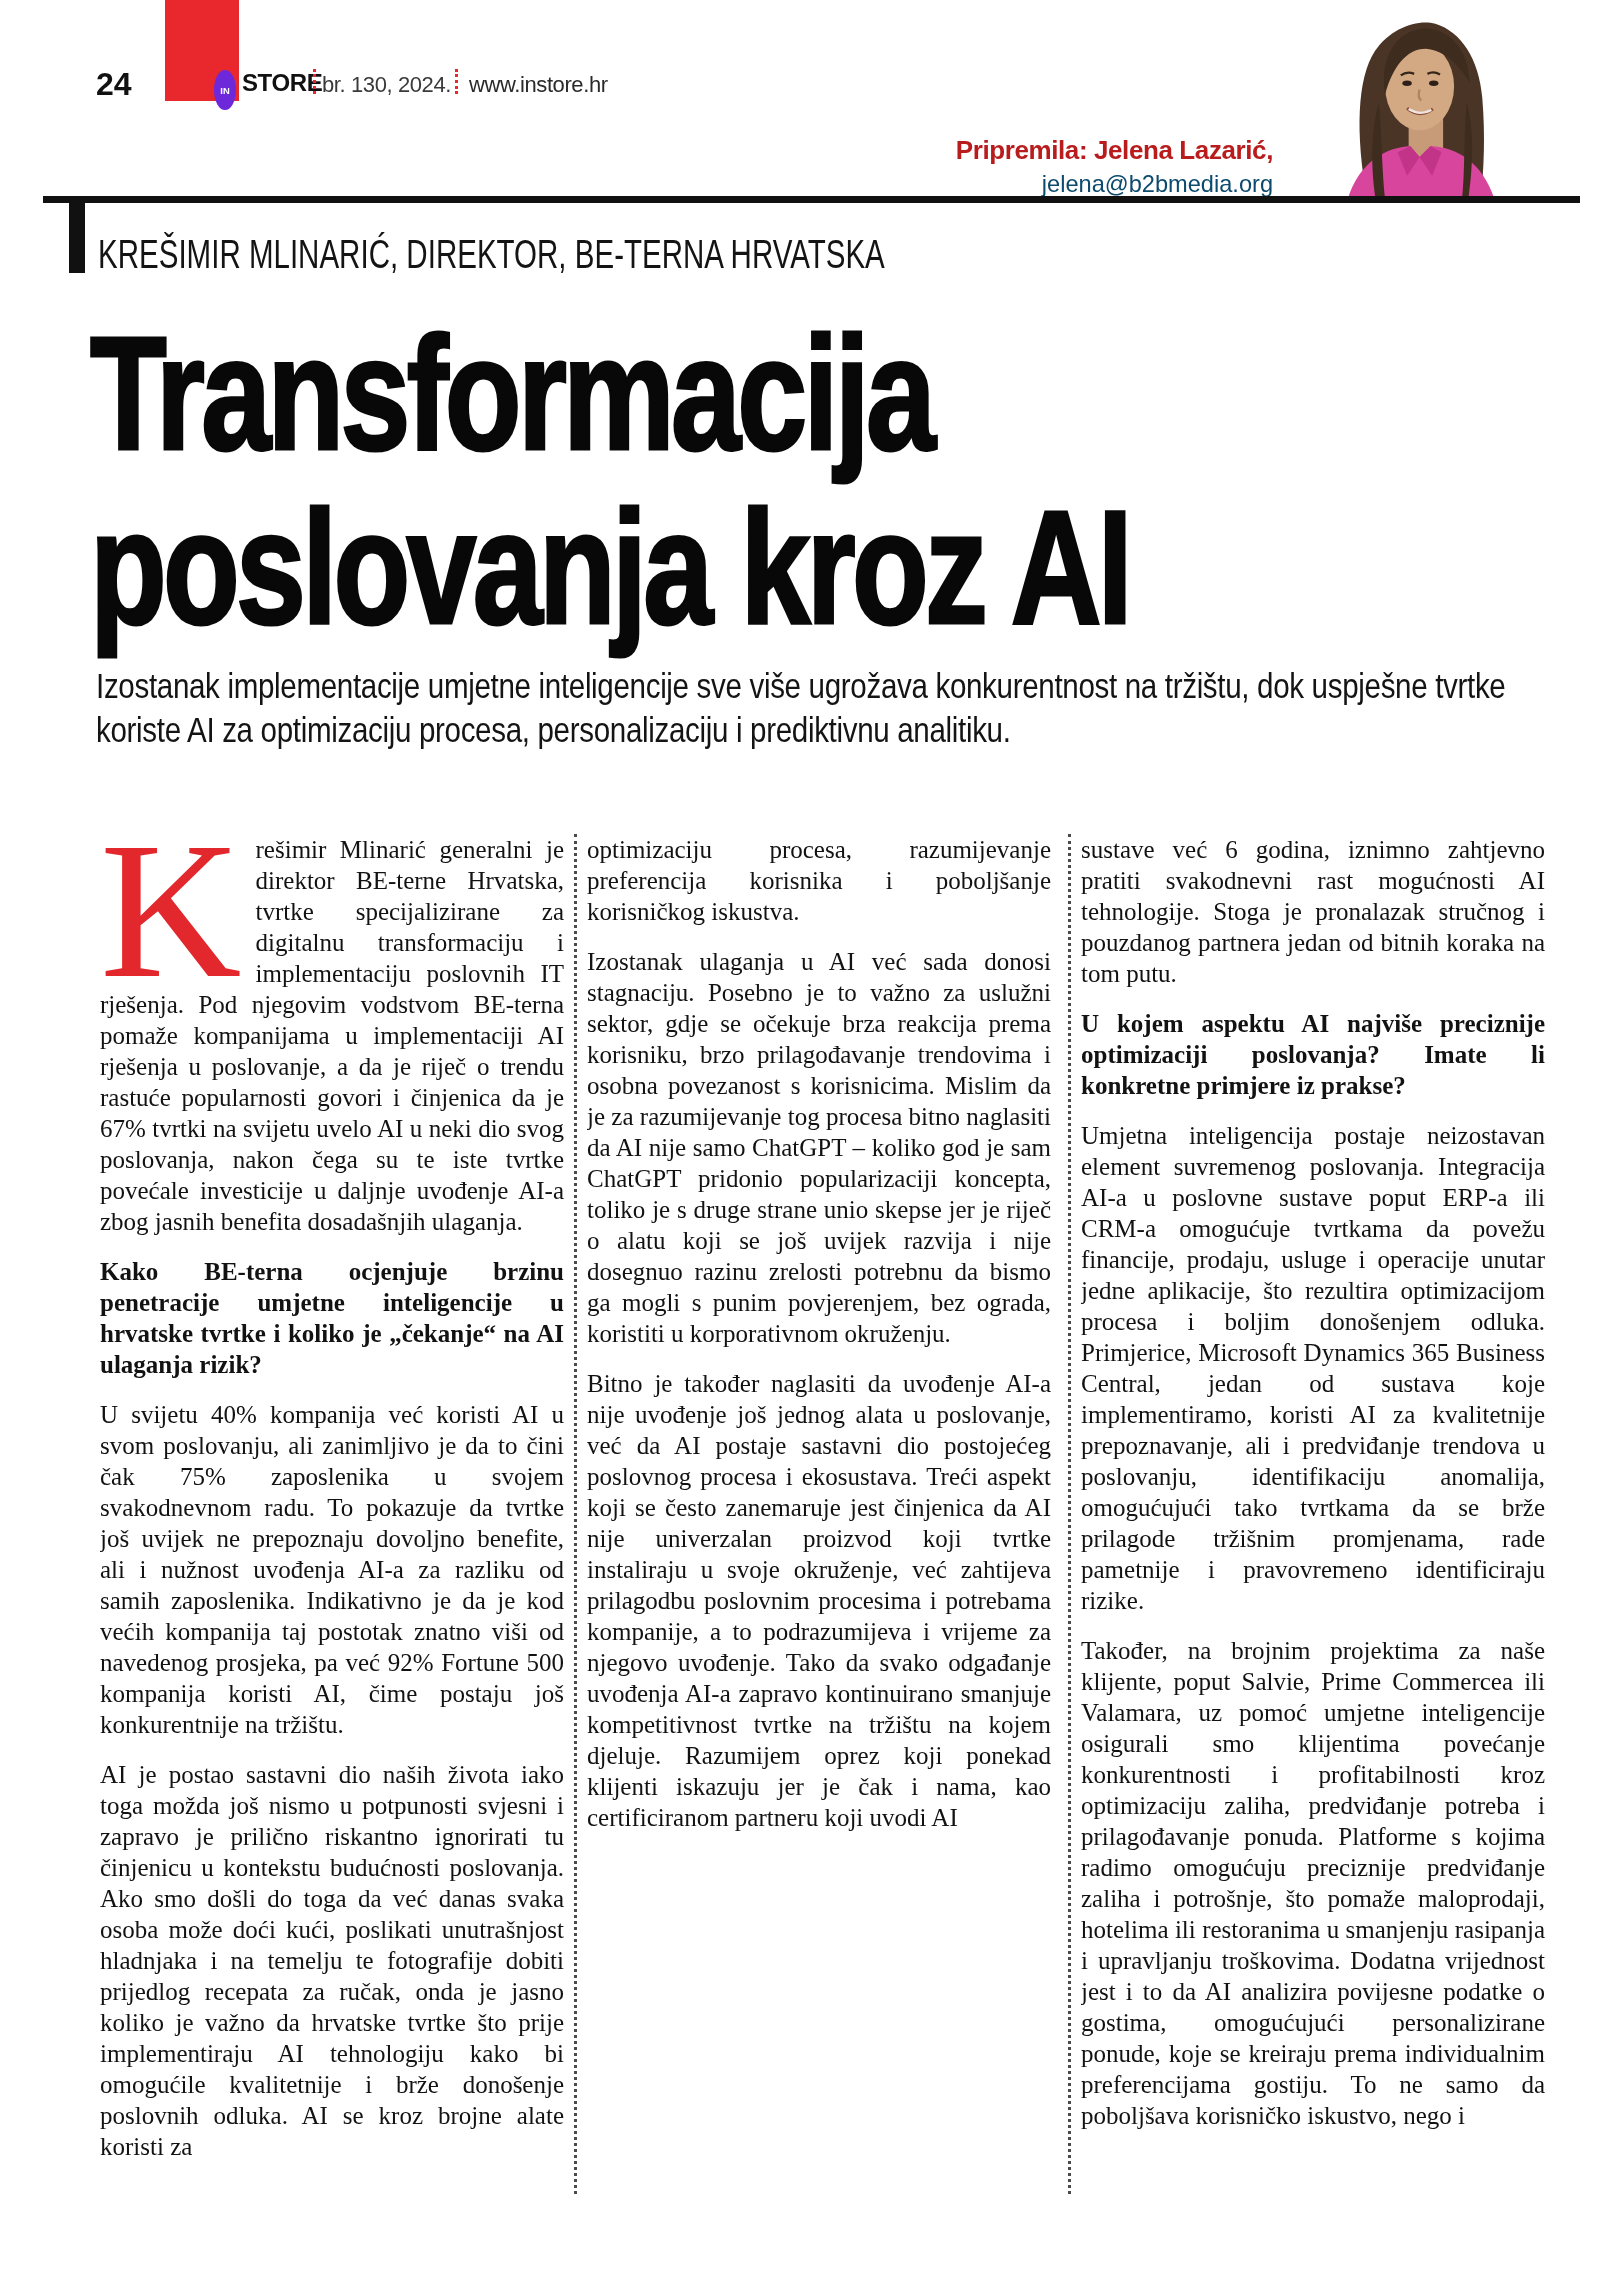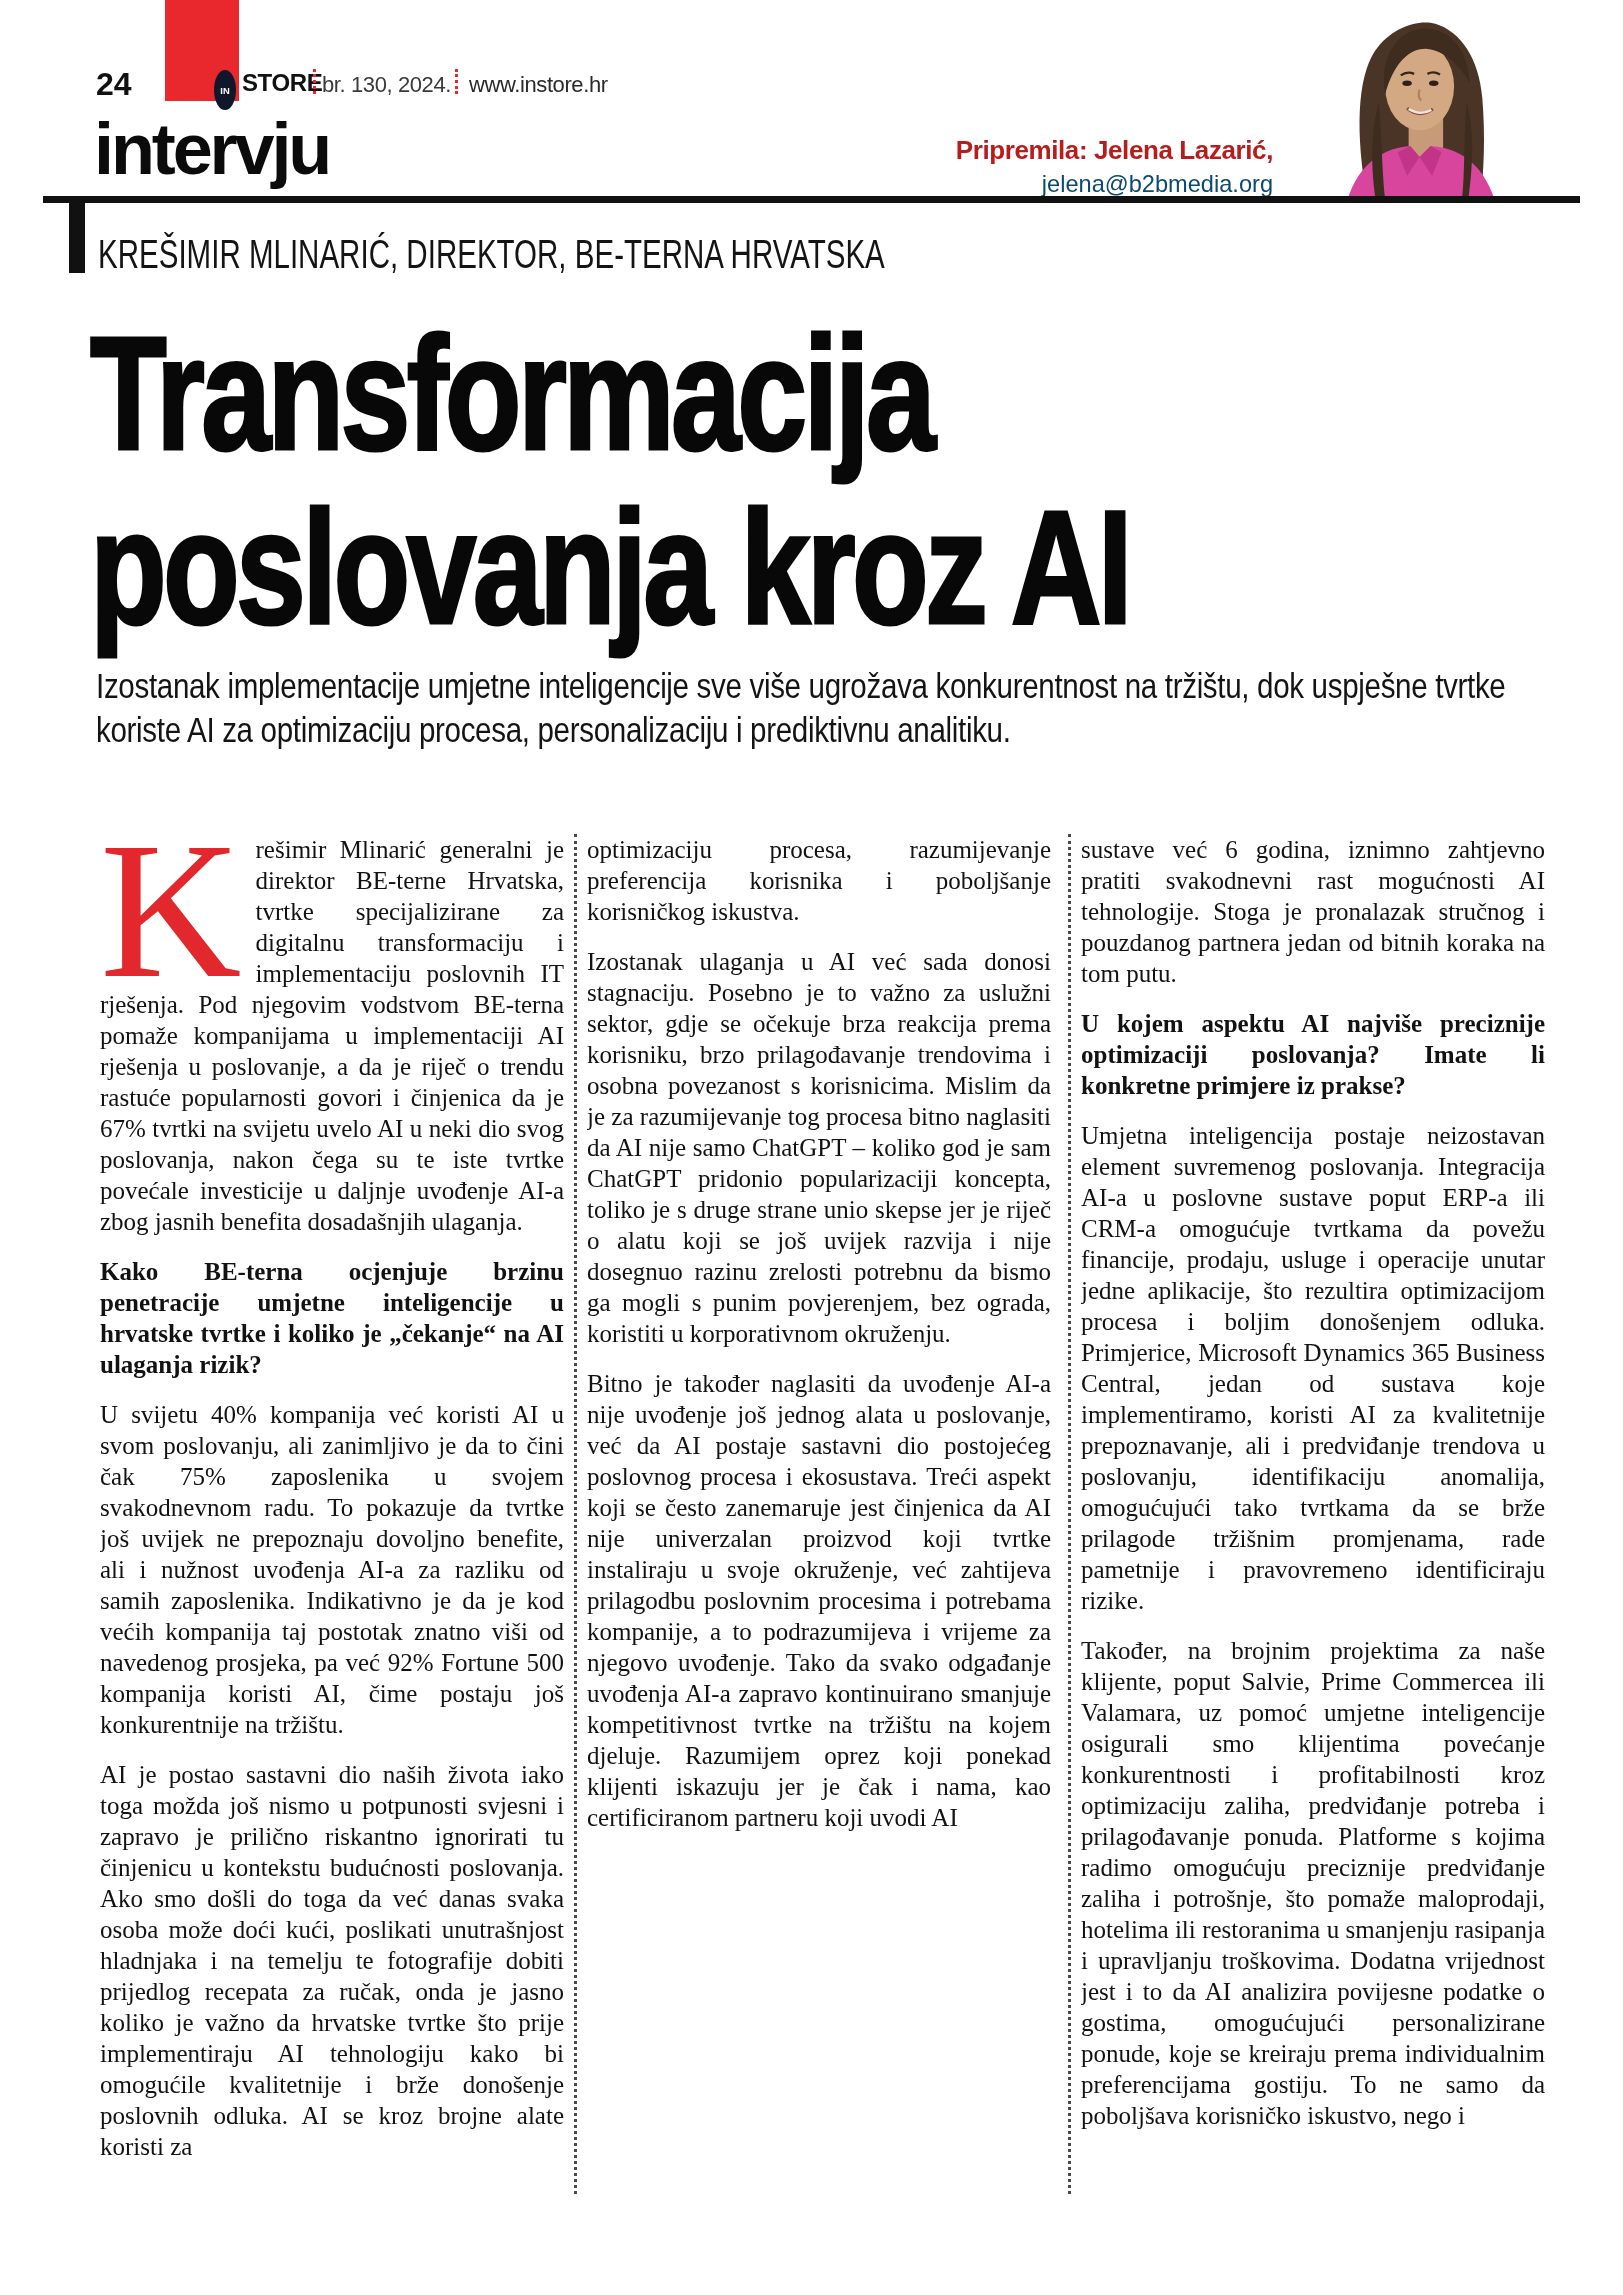--- a/index.html
+++ b/index.html
@@ -4,21 +4,21 @@
 <style>
   html,body{margin:0;padding:0;background:#fff;}
   .page{position:relative;width:1623px;height:2295px;background:#ffffff;overflow:hidden;
         font-family:"Liberation Serif",serif;color:#121212;}
 
   
   .pageno{position:absolute;left:96px;top:66px;font-family:"Liberation Sans",sans-serif;
           font-weight:700;font-size:32px;color:#111;}
   .redbar{position:absolute;left:165px;top:0;width:74px;height:101px;background:#e8282c;}
   .logo-circle{position:absolute;left:214px;top:70px;width:22px;height:40px;border-radius:50%;
-          background:#0f172a;color:#fff;font-family:"Liberation Sans",sans-serif;font-weight:700;
+          background:#6d28d9;color:#fff;font-family:"Liberation Sans",sans-serif;font-weight:700;
           font-size:9.4px;display:flex;align-items:center;justify-content:center;letter-spacing:0;}
   .logo-store{position:absolute;left:242px;top:69px;font-family:"Liberation Sans",sans-serif;
           font-weight:700;font-size:24px;letter-spacing:-0.4px;color:#111;}
   .vdots{position:absolute;top:69px;width:0;height:25px;border-left:3.1px dotted #e8282c;}
   .vdots.s1{left:313px;} .vdots.s2{left:455px;}
   .issue{position:absolute;left:322px;top:72px;font-family:"Liberation Sans",sans-serif;
          font-size:22px;color:#3a3a3a;letter-spacing:-0.4px;}
   .website{position:absolute;left:469px;top:72px;font-family:"Liberation Sans",sans-serif;
          font-size:22px;color:#2a2a2a;letter-spacing:-0.4px;}
   .section-title{position:absolute;left:94px;top:108px;font-family:"Liberation Sans",sans-serif;
@@ -70,21 +70,20 @@
   <div class="redbar"></div>
   <div class="logo-circle">
     <span>IN</span>
   </div>
   <div class="logo-store">STORE</div>
   <div class="vdots s1"></div>
   <div class="issue">br. 130, 2024.</div>
   <div class="vdots s2"></div>
   <div class="website">www.instore.hr</div>
 
-  <div class="section-title">intervju</div>
 
   <div class="byline">
     <div class="who">Pripremila: Jelena Lazarić,</div>
     <div class="mail">jelena@b2bmedia.org</div>
   </div>
 
   <div class="photo">
     <svg width="240" height="192" viewBox="0 0 305 245" xmlns="http://www.w3.org/2000/svg">
       <rect x="0" y="0" width="305" height="245" fill="#ffffff"></rect>
 

